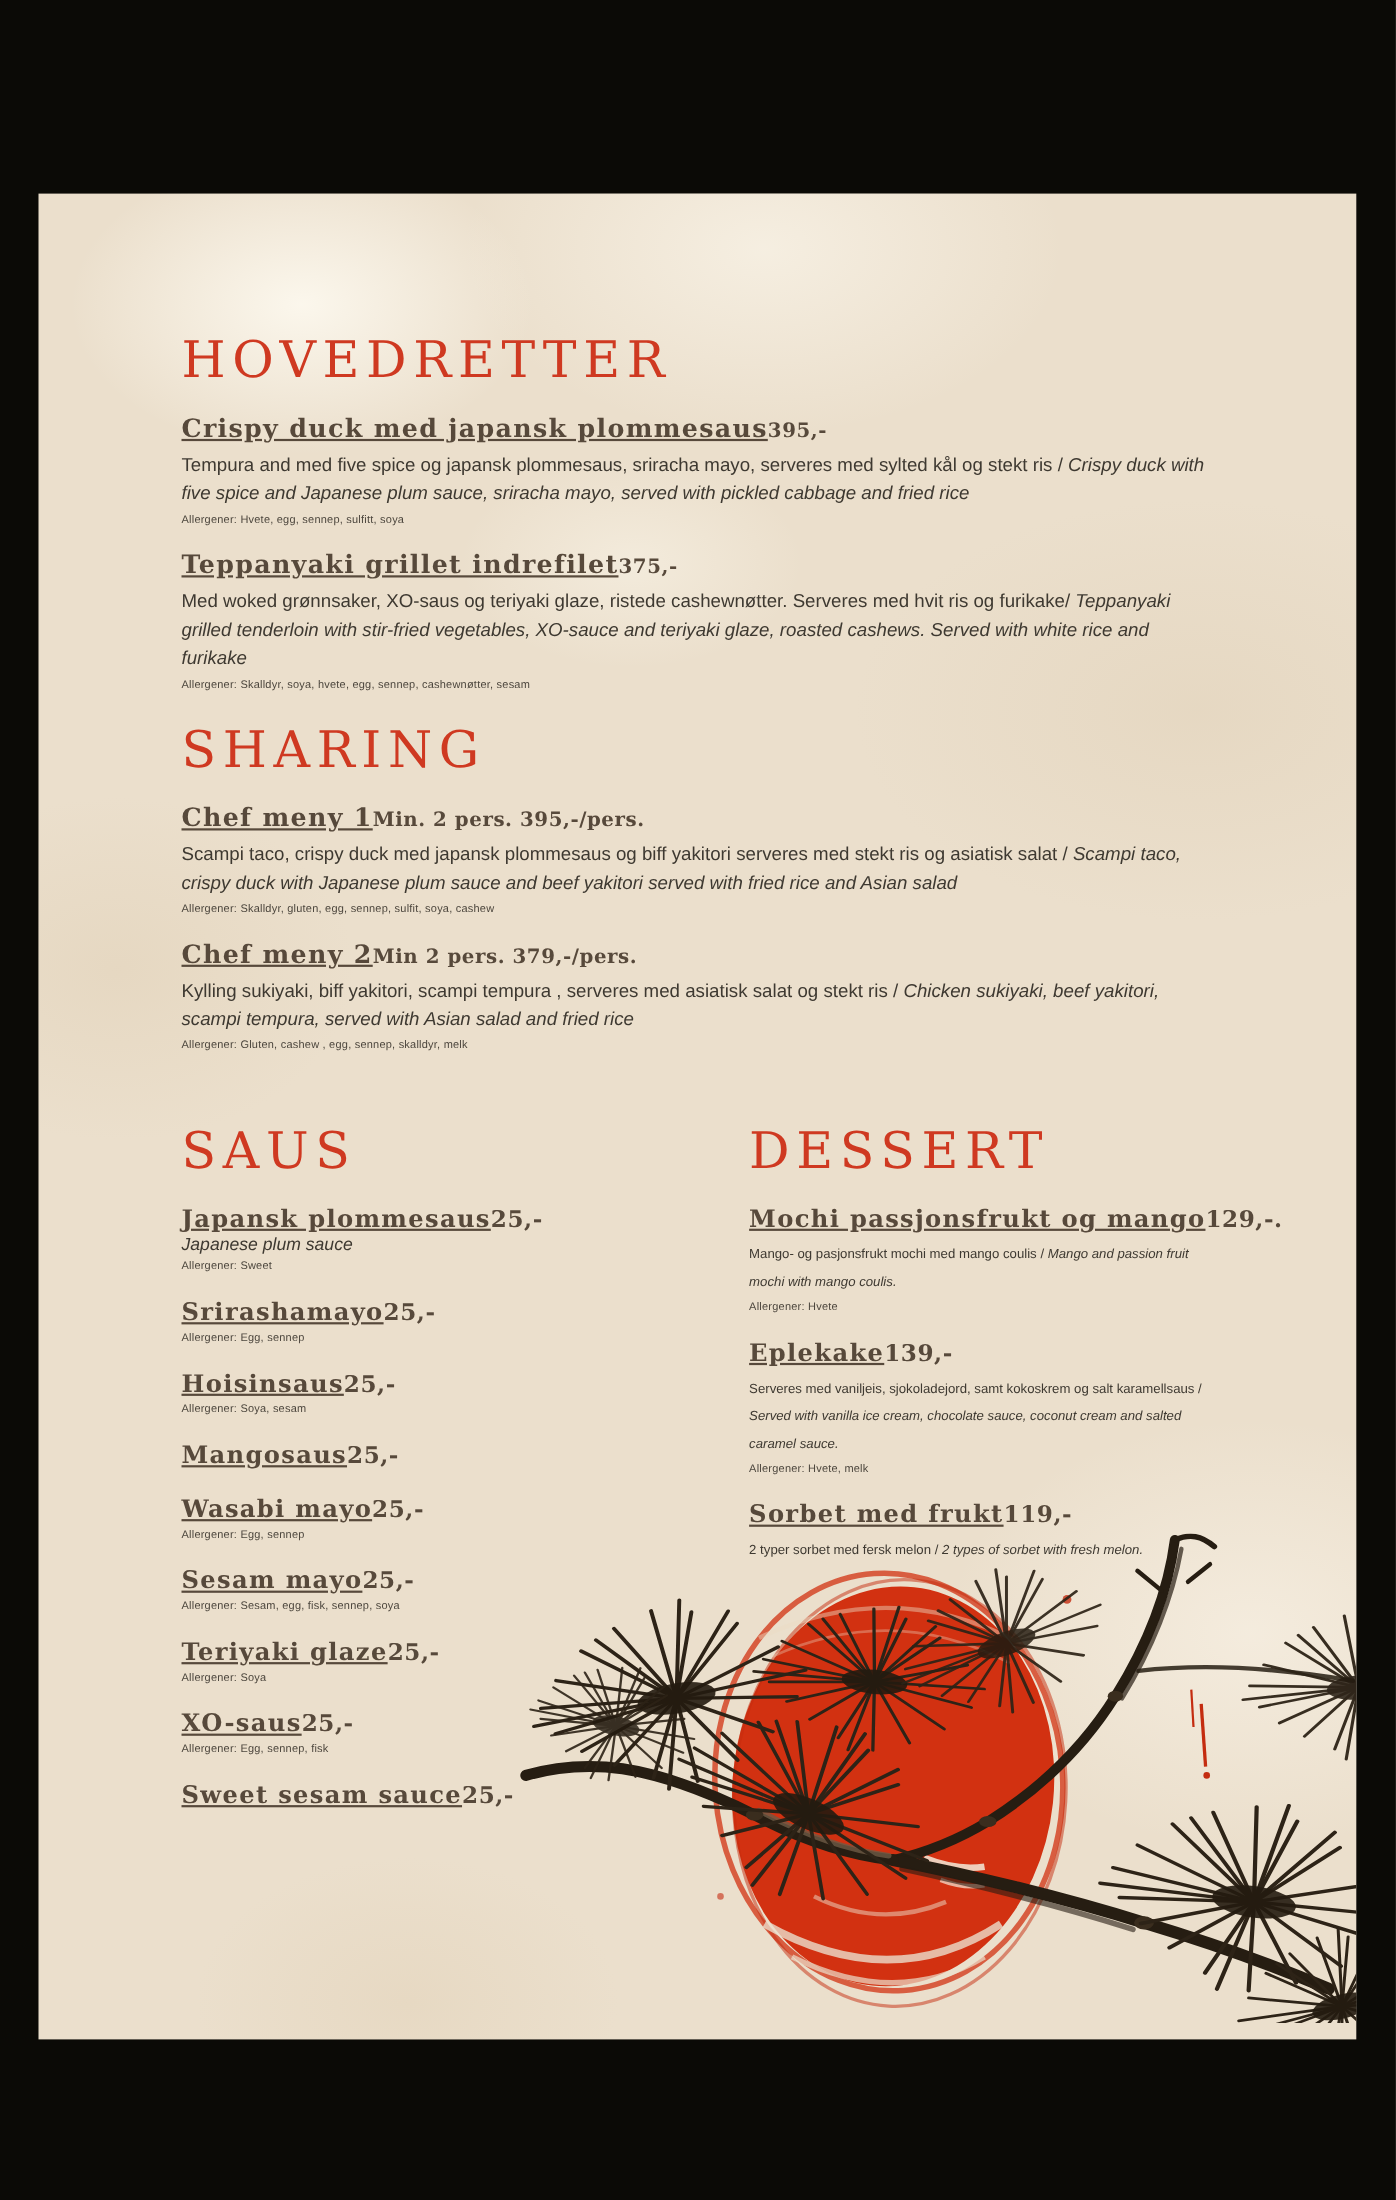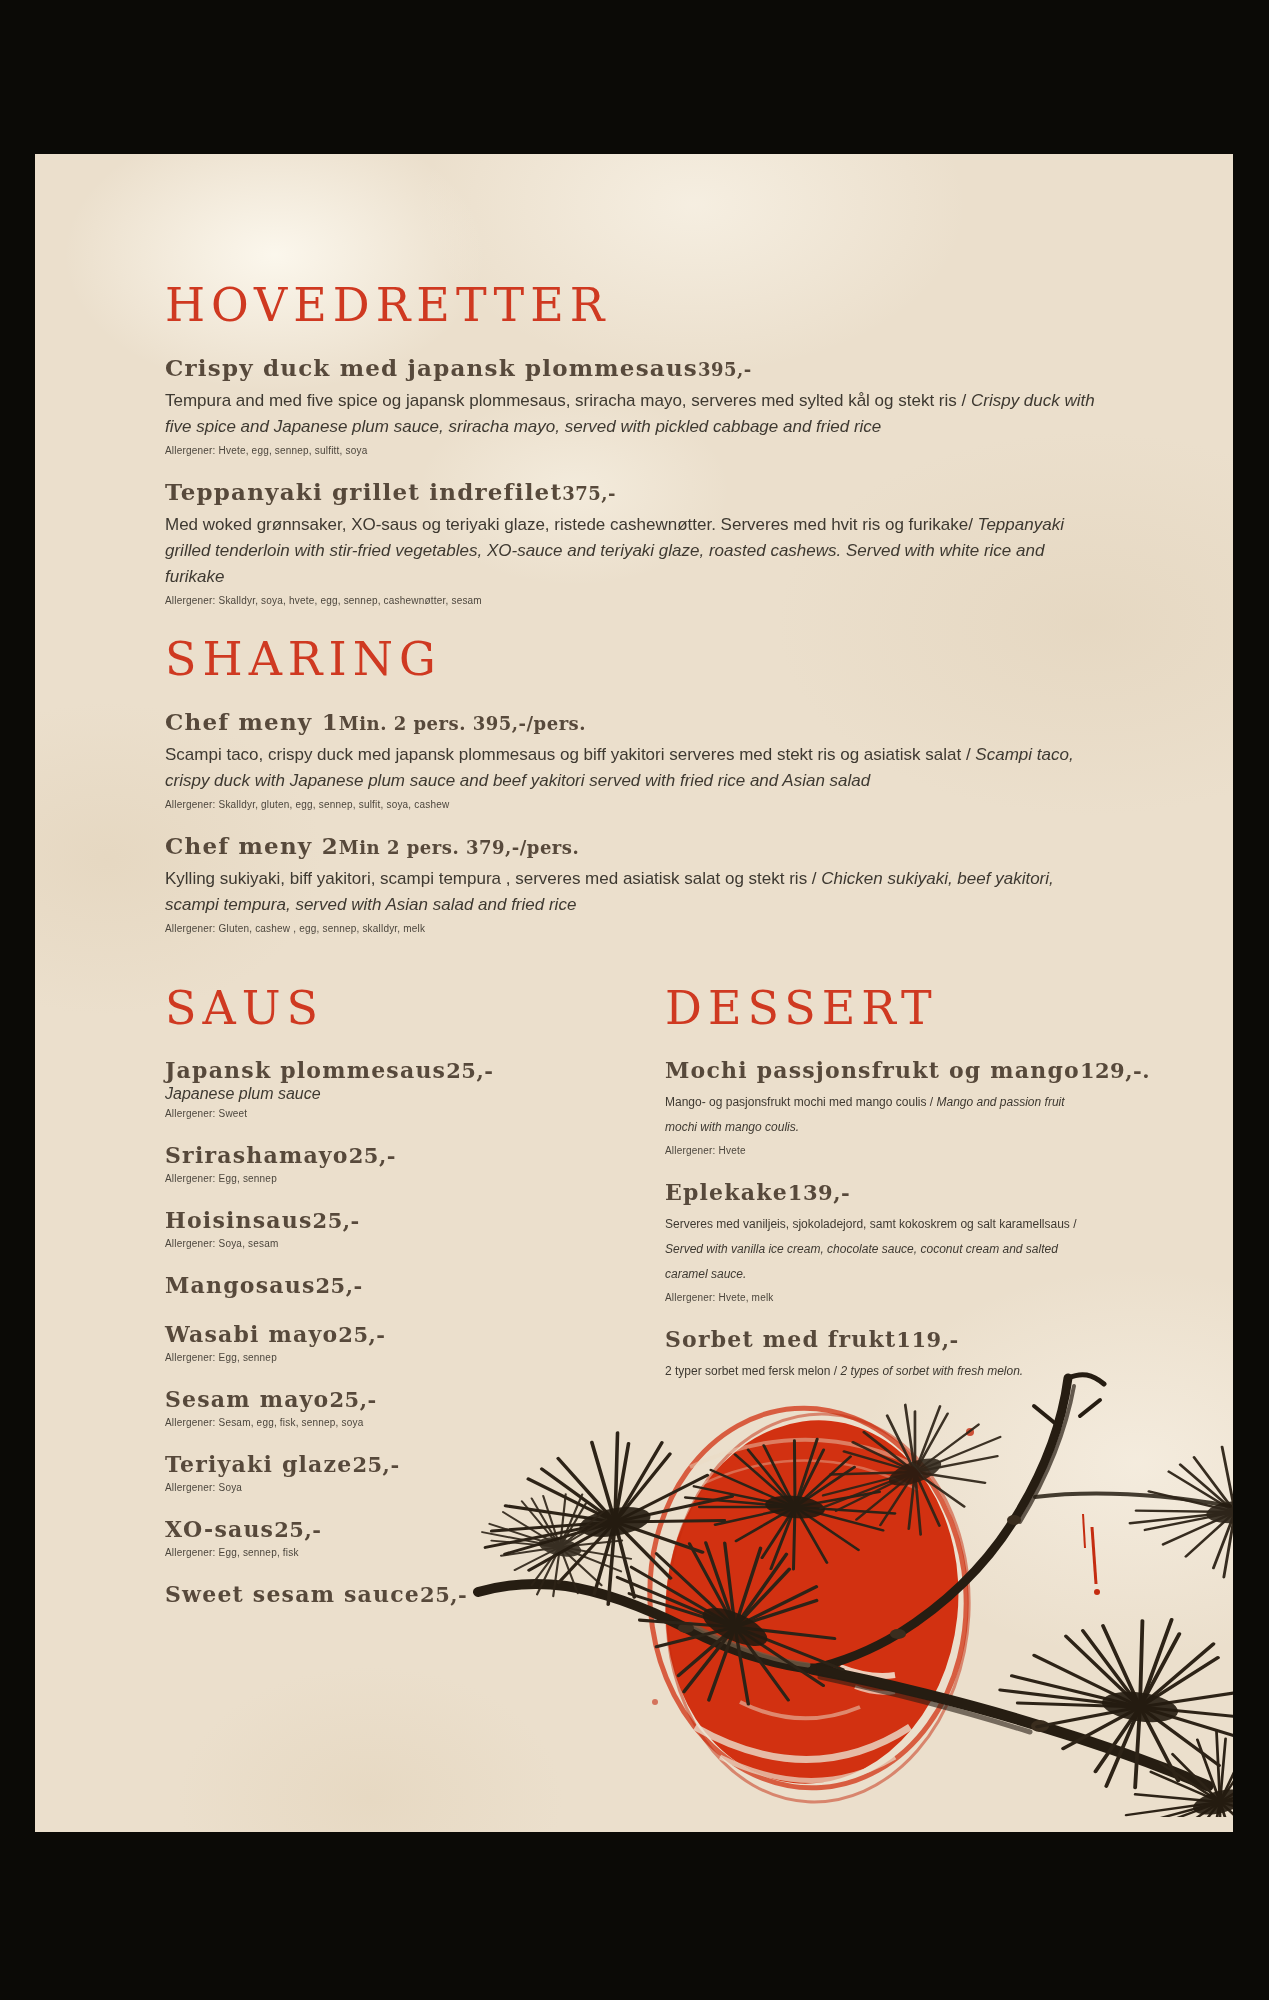--- a/index.html
+++ b/index.html
@@ -3,21 +3,21 @@
 <meta charset="utf-8">
 <style>
   html,body{margin:0;padding:0;}
   body{
     width:1269px;height:2000px;position:relative;
     background:#0b0a06;
     font-family:"Liberation Sans","DejaVu Sans",sans-serif;
     overflow:hidden;
   }
   .paper{
-    position:absolute;left:35px;top:154px;width:1198px;height:1678px;
+    position:absolute;left:35px;top:176px;width:1198px;height:1678px;
     background-color:#ebdfcc;
     background-image:
       radial-gradient(ellipse 340px 220px at 20% 6%, rgba(252,248,238,.95), rgba(252,248,238,0) 62%),
       radial-gradient(ellipse 420px 260px at 55% 3%, rgba(248,242,230,.8), rgba(248,242,230,0) 65%),
       radial-gradient(ellipse 520px 320px at 88% 28%, rgba(220,203,176,.35), rgba(220,203,176,0) 60%),
       radial-gradient(ellipse 360px 260px at 6% 42%, rgba(222,205,178,.4), rgba(222,205,178,0) 60%),
       radial-gradient(ellipse 430px 300px at 92% 78%, rgba(248,241,229,.7), rgba(248,241,229,0) 65%),
       radial-gradient(ellipse 320px 220px at 28% 98%, rgba(224,207,180,.38), rgba(224,207,180,0) 60%),
       radial-gradient(ellipse 260px 160px at 45% 20%, rgba(250,245,233,.55), rgba(250,245,233,0) 60%);
     overflow:hidden;
@@ -26,31 +26,31 @@
   .section-title{
     font-family:"DejaVu Serif","Liberation Serif",serif;
     font-weight:400;color:#cf3921;font-size:46px;line-height:1;
     letter-spacing:6px;margin:0 0 26px 0;
   }
   .sharing-title{margin-top:30px;}
   .mitem{margin-bottom:22px;}
   .row{display:flex;align-items:baseline;width:935px;}
   .iname{
     font-family:"DejaVu Serif","Liberation Serif",serif;font-weight:700;
-    color:#57493b;font-size:23px;letter-spacing:1.2px;white-space:nowrap;
+    color:#57493b;font-size:23px;letter-spacing:1.2px;white-space:nowrap;text-decoration:underline;
   }
   .price{
     font-family:"DejaVu Serif","Liberation Serif",serif;font-weight:700;
     color:#57493b;font-size:18px;letter-spacing:.5px;white-space:nowrap;
   }
   .desc{margin:7px 0 4px 0;font-size:17px;line-height:26px;color:#3e3931;max-width:935px;}
   .desc em{font-style:italic;}
   .allerg{margin:5px 0 0 0;font-size:10px;color:#4c463d;letter-spacing:.2px;}
   p:empty,span:empty,em:empty{display:none;}
-  .twocol{display:flex;gap:60px;margin-top:51px;}
+  .twocol{display:flex;gap:76px;margin-top:67px;}
   .col-left{width:440px;flex:0 0 auto;}
   .col-right{width:423px;flex:0 0 auto;}
   .col-left .row{width:440px;}
   .col-right .row{width:423px;text-align:right;}
   .sitem{margin-bottom:23px;}
   .sitem .iname{font-size:22px;}
   .sitem .price{font-size:21px;}
   .subtitle{font-style:italic;font-size:16px;color:#3e3931;margin:2px 0 1px 0;}
   .col-right .desc{max-width:423px;font-size:12px;line-height:25px;}
   .art{position:absolute;left:405px;top:1218px;width:800px;height:445px;z-index:1;}

